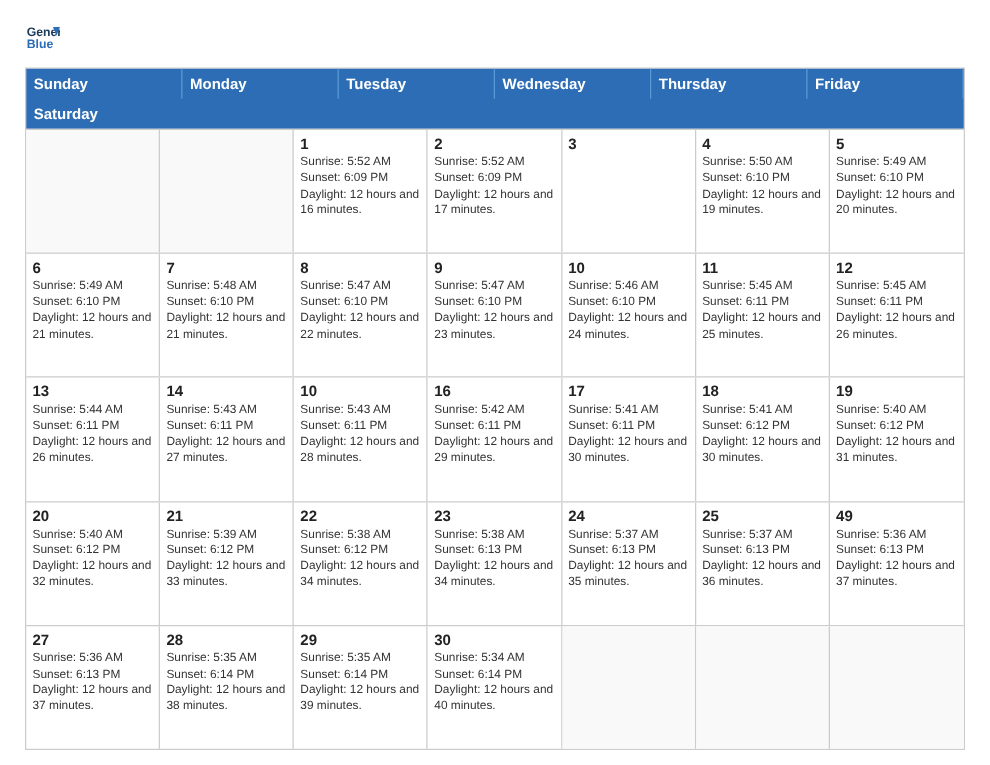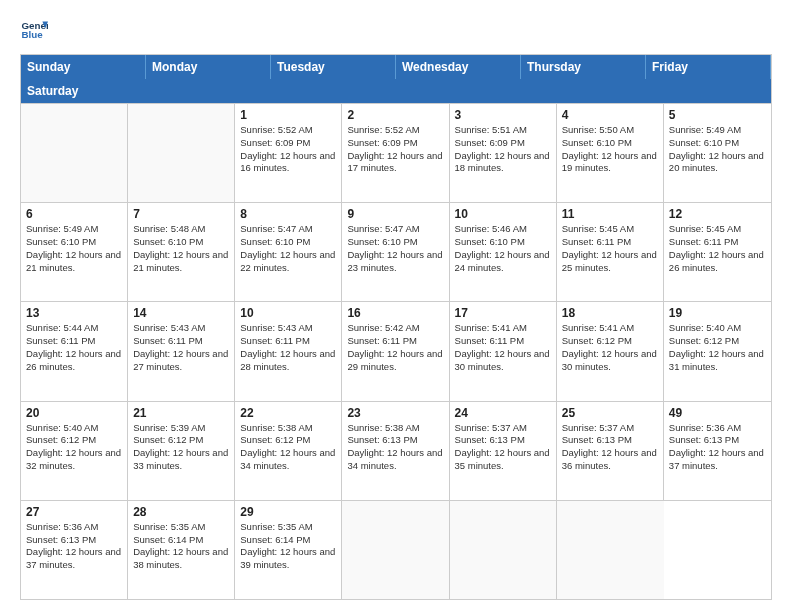--- a/index.html
+++ b/index.html
@@ -159,23 +159,20 @@
 Daylight: 12 hours and 16 minutes.</div>
           </div>
           <div class="cal-cell">
             <span class="day-number">2</span>
             <div class="cell-info">Sunrise: 5:52 AM
 Sunset: 6:09 PM
 Daylight: 12 hours and 17 minutes.</div>
           </div>
           <div class="cal-cell">
             <span class="day-number">3</span>
-            <div class="cell-info">Sunrise: 5:51 AM
-Sunset: 6:09 PM
-Daylight: 12 hours and 18 minutes.</div>
           </div>
           <div class="cal-cell">
             <span class="day-number">4</span>
             <div class="cell-info">Sunrise: 5:50 AM
 Sunset: 6:10 PM
 Daylight: 12 hours and 19 minutes.</div>
           </div>
           <div class="cal-cell">
             <span class="day-number">5</span>
             <div class="cell-info">Sunrise: 5:49 AM
@@ -326,20 +323,26 @@
             <span class="day-number">28</span>
             <div class="cell-info">Sunrise: 5:35 AM
 Sunset: 6:14 PM
 Daylight: 12 hours and 38 minutes.</div>
           </div>
           <div class="cal-cell">
             <span class="day-number">29</span>
             <div class="cell-info">Sunrise: 5:35 AM
 Sunset: 6:14 PM
 Daylight: 12 hours and 39 minutes.</div>
+          </div>
+          <div class="cal-cell">
+            <span class="day-number">30</span>
+            <div class="cell-info">Sunrise: 5:34 AM
+Sunset: 6:14 PM
+Daylight: 12 hours and 40 minutes.</div>
           </div>
           <div class="cal-cell empty"></div>
           <div class="cal-cell empty"></div>
           <div class="cal-cell empty"></div>
         </div>
       </div>
   </div>
 </div>
 
 </body></html>

